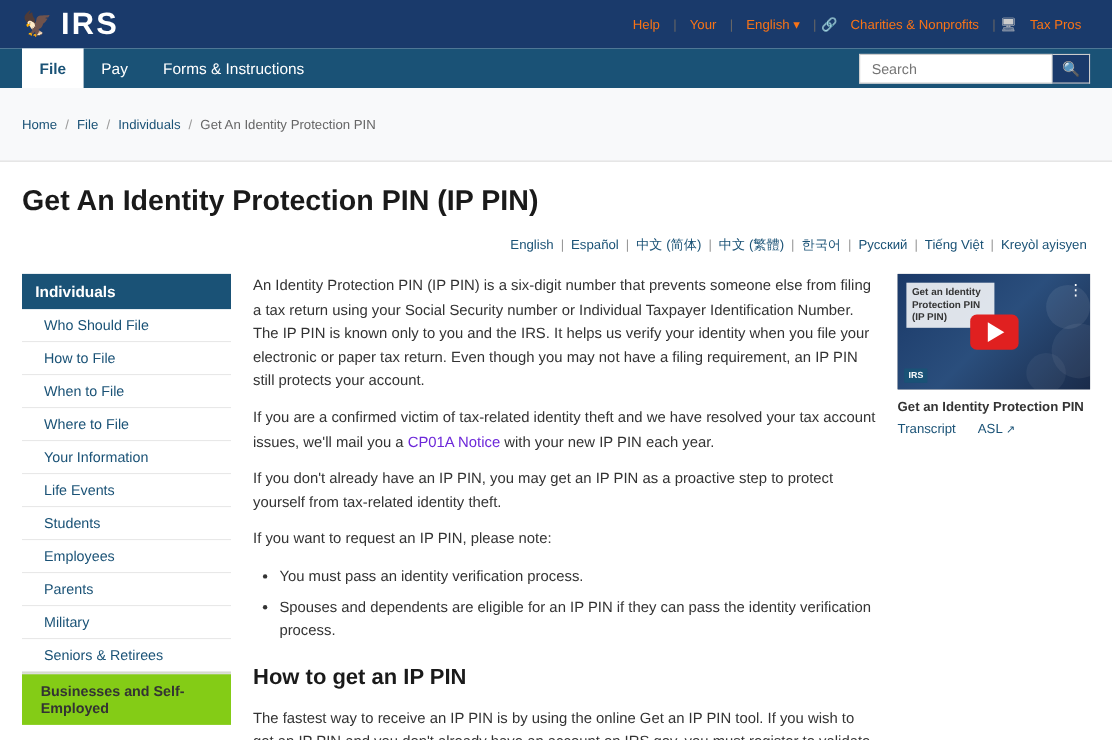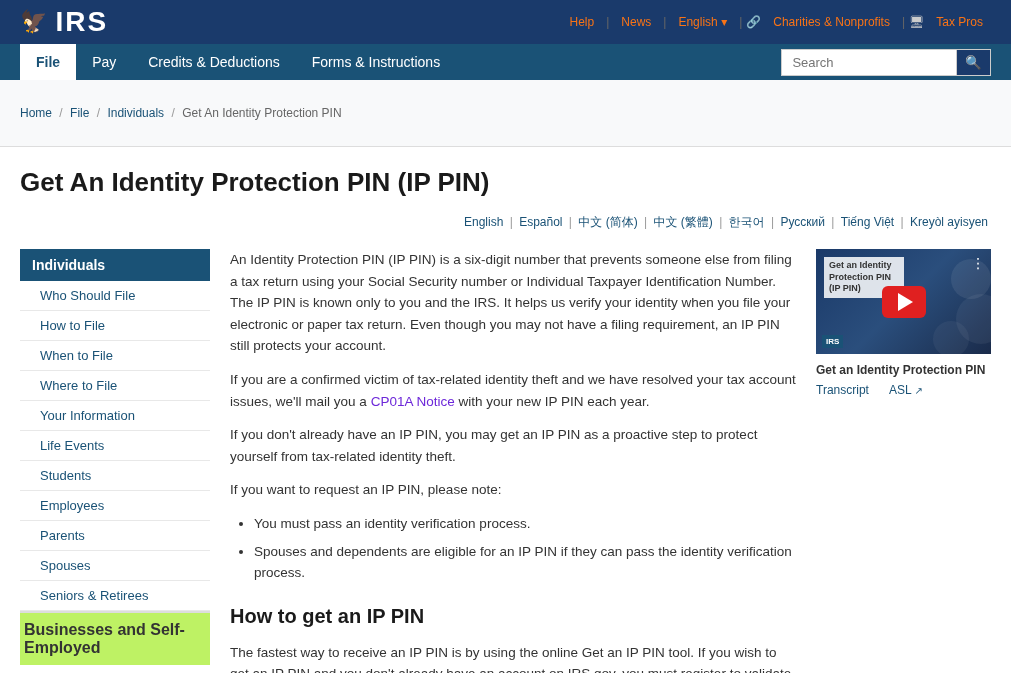--- a/index.html
+++ b/index.html
@@ -139,25 +139,25 @@
       font-size: 14px;
     }
     .sidebar-item {
       padding: 7px 12px 7px 20px;
       border-bottom: 1px solid #e8e8e8;
       color: #1a5276;
       cursor: pointer;
       font-size: 13px;
     }
     .sidebar-section-header {
-      padding: 8px 4px;
+      padding: 8px 17px;
       font-weight: bold;
       color: #333;
-      background: #bef264;
-      font-size: 16px;
+      background: #84cc16;
+      font-size: 13px;
       border-top: 2px solid #ddd;
     }
 
     
     .article {
       flex: 1;
       font-size: 13.5px;
       line-height: 1.6;
       color: #333;
     }
@@ -277,37 +277,36 @@
 <div class="page-wrapper">
 
   <div class="top-bar">
     <div class="top-bar-logo">
       <span class="irs-eagle">🦅</span>
       <span class="irs-logo-text">IRS</span>
     </div>
     <div class="top-bar-links">
       <a href="#">Help</a>
       <span class="top-bar-divider">|</span>
-      <a href="#">News</a>
+      <a href="#">Your</a>
       <span class="top-bar-divider">|</span>
       <a href="#">English ▾</a>
       <span class="top-bar-divider">|</span>
       <span>🔗</span>
       <a href="#">Charities &amp; Nonprofits</a>
       <span class="top-bar-divider">|</span>
       <span>🖥</span>
       <a href="#">Tax Pros</a>
     </div>
   </div>
 
   <div class="nav-bar">
     <div class="nav-items">
       <a href="#" class="nav-item active">File</a>
       <a href="#" class="nav-item">Pay</a>
-      <a href="#" class="nav-item">Credits &amp; Deductions</a>
       <a href="#" class="nav-item">Forms &amp; Instructions</a>
     </div>
     <div class="nav-search">
       <input type="text" placeholder="Search" style="">
       <button class="nav-search-btn">🔍</button>
     </div>
   </div>
 
   <div class="breadcrumb">
     <a href="#">Home</a>
@@ -346,21 +345,21 @@
         <div class="sidebar-section-active">Individuals</div>
         <div class="sidebar-item">Who Should File</div>
         <div class="sidebar-item">How to File</div>
         <div class="sidebar-item">When to File</div>
         <div class="sidebar-item">Where to File</div>
         <div class="sidebar-item">Your Information</div>
         <div class="sidebar-item">Life Events</div>
         <div class="sidebar-item">Students</div>
         <div class="sidebar-item">Employees</div>
         <div class="sidebar-item">Parents</div>
-        <div class="sidebar-item">Spouses</div>
+        <div class="sidebar-item">Military</div>
         <div class="sidebar-item">Seniors &amp; Retirees</div>
         <div class="sidebar-section-header">Businesses and Self-Employed</div>
       </div>
 
       <div class="article">
         <p>An Identity Protection PIN (IP PIN) is a six-digit number that prevents someone else from filing a tax return using your Social Security number or Individual Taxpayer Identification Number. The IP PIN is known only to you and the IRS. It helps us verify your identity when you file your electronic or paper tax return. Even though you may not have a filing requirement, an IP PIN still protects your account.</p>
         <p><span>If you are a confirmed victim of tax-related identity theft and we have resolved your tax account issues, we'll mail you a </span><a href="#">CP01A Notice</a><span> with your new IP PIN each year.</span></p>
         <p>If you don't already have an IP PIN, you may get an IP PIN as a proactive step to protect yourself from tax-related identity theft.</p>
         <p>If you want to request an IP PIN, please note:</p>
         <ul>

